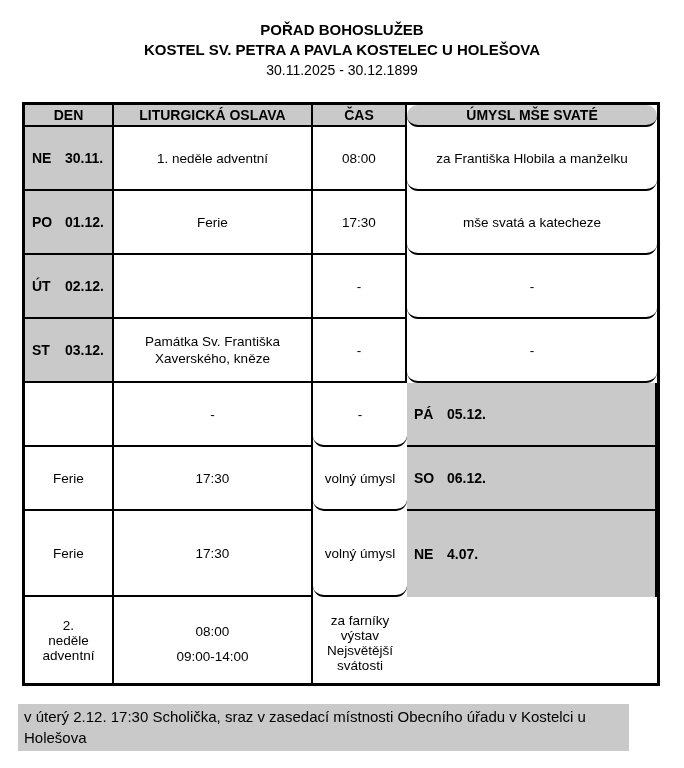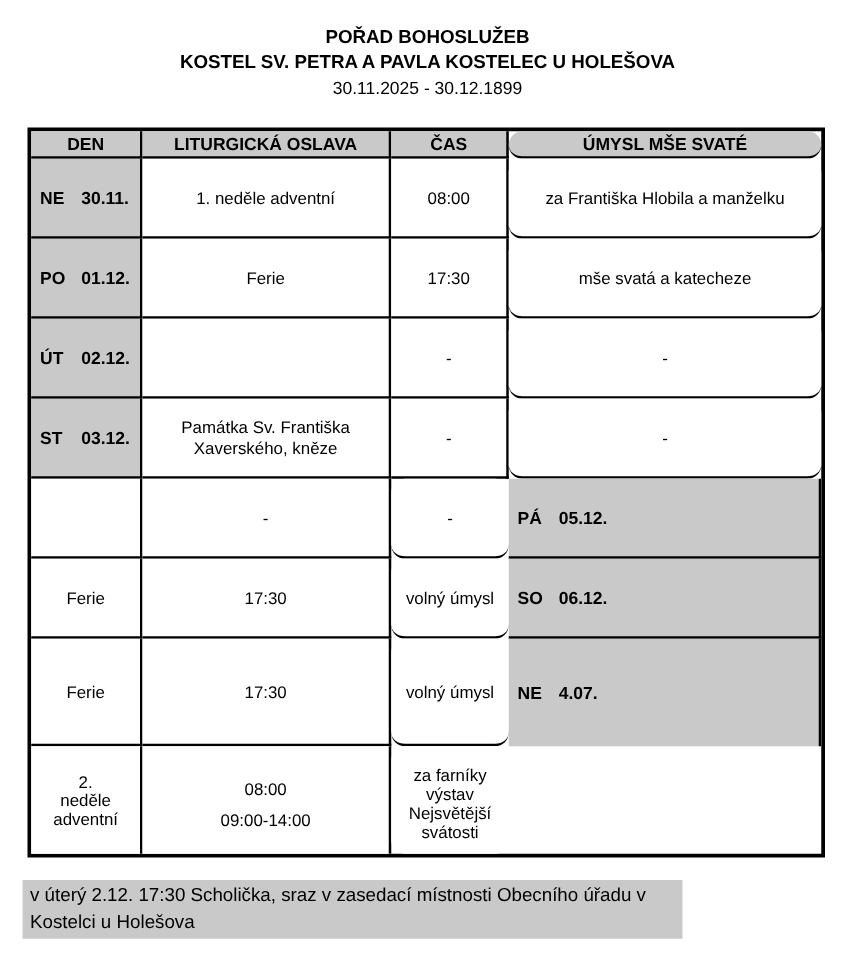--- a/index.html
+++ b/index.html
@@ -62,21 +62,21 @@
     flex: 1; width: 100%;
     display: flex; align-items: center; justify-content: center;
   }
   .stack .bottom {
     width: 100%;
     display: flex; align-items: flex-end; justify-content: center;
     padding-bottom: 3px;
   }
   .footer-note {
     margin: 18px 0 0 18px;
-    width: 528px;
+    width: 611px;
     background: #c9c9c9;
     font-size: 15px;
     line-height: 21px;
     padding: 2px 6px 3px 6px;
   }
 </style>
 </head>
 <body>
 
 <div class="doc-header">

